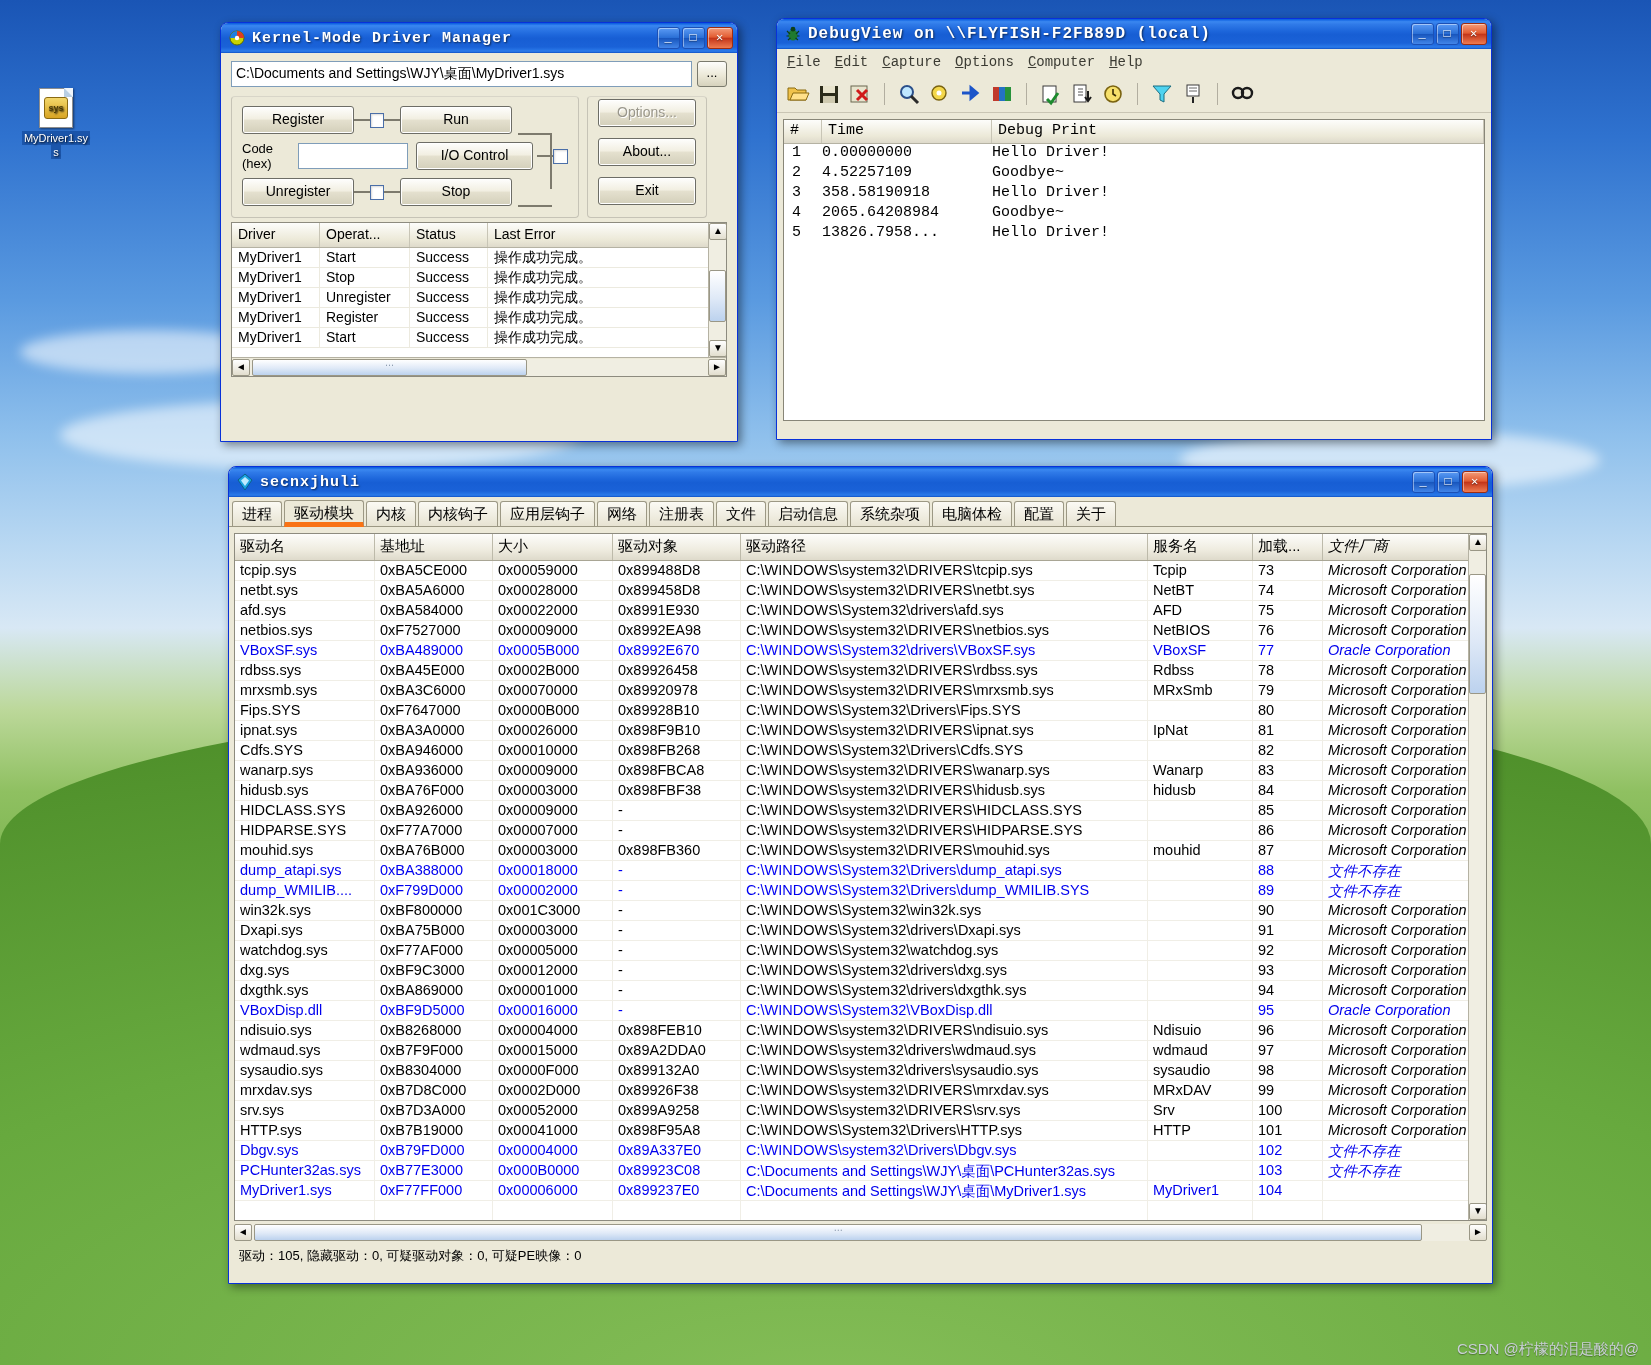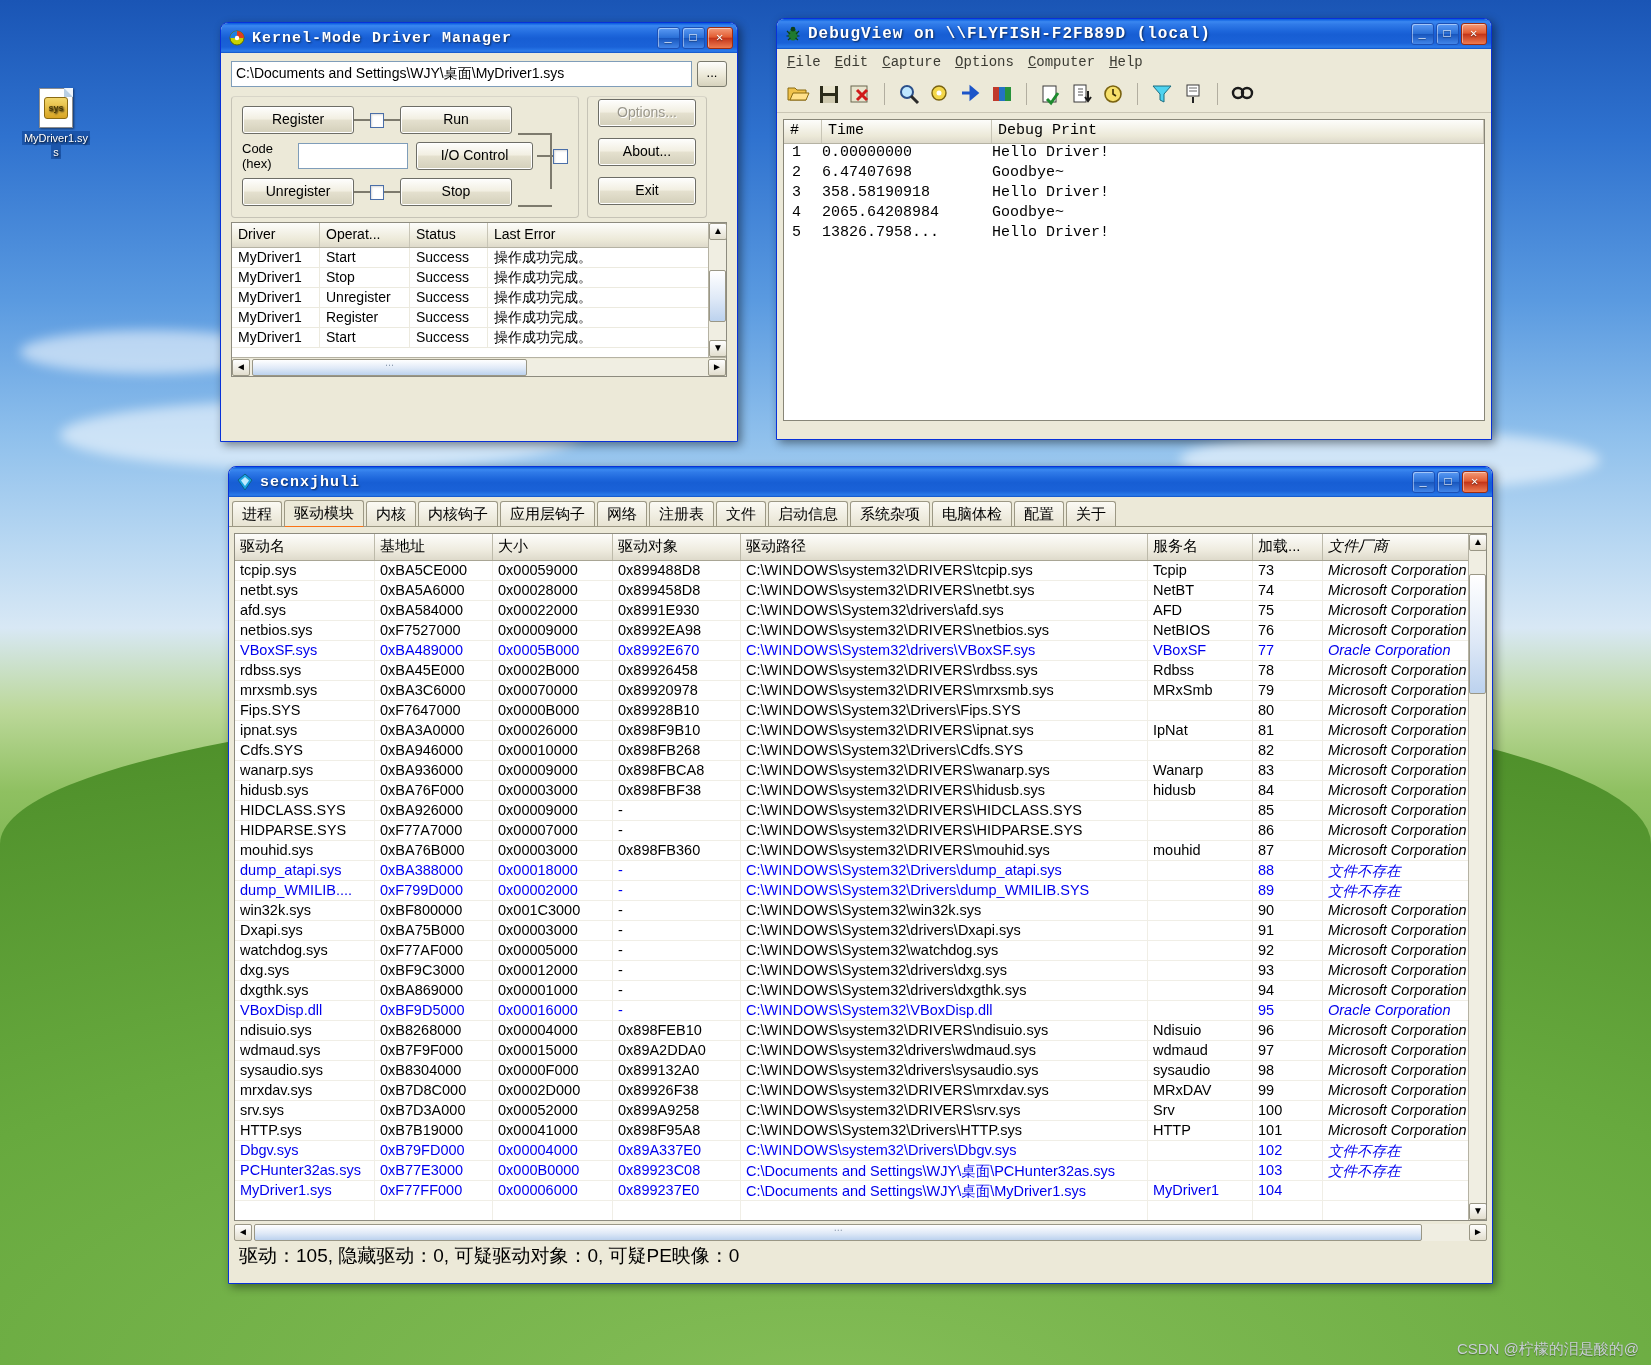--- a/index.html
+++ b/index.html
@@ -159,35 +159,35 @@
 
   
   #secnx { left:228px; top:466px; width:1265px; height:818px; }
   #secnx .xptitle { font-size:15px; }
   .tabbar { display:flex; align-items:flex-end; height:30px; padding:4px 4px 0 3px;
             background:#ece9d8; border-bottom:1px solid #9c9884; }
   .tab { border:1px solid #9c9884; border-bottom:none; border-radius:3px 3px 0 0;
          padding:3px 9px 3px 9px; font-size:15px; margin-right:2px; cursor:pointer;
          background:linear-gradient(to bottom,#fbfaf4,#e7e3d2); height:25px; line-height:18px; }
   .tab.active { background:#ece9d8; position:relative; top:1px; height:27px;
-                border-bottom:1px solid #f97316; font-weight:normal; }
+                border-bottom:5px solid #f97316; font-weight:normal; }
   .grid { margin:6px 5px 0 5px; background:#fff; border:1px solid #8d8b7f;
           height:688px; position:relative; overflow:hidden; }
   .grid-head { display:flex; height:27px; background:linear-gradient(to bottom,#fdfdfb,#efece0 60%,#dedacb);
                border-bottom:1px solid #a9a695; font-size:15px; }
   .grid-head div { border-right:1px solid #bdbaaa; padding:3px 5px; white-space:nowrap; }
   .grid-row { display:flex; height:20px; font-size:14.5px; border-bottom:1px solid #f0eee6; }
   .grid-row div { border-right:1px solid #f0eee6; padding:1px 5px; white-space:nowrap; overflow:hidden; }
   .g1{width:140px;} .g2{width:118px;} .g3{width:120px;} .g4{width:128px;}
   .g5{width:407px;} .g6{width:105px;} .g7{width:70px;} .g8{flex:1;font-style:italic;}
   .blue { color:#0000ee; }
   .grid-vscroll { position:absolute; right:0; top:0; width:18px; bottom:0; background:#f0eee2;
                   border-left:1px solid #b5b2a3; }
   .statusbar { height:28px; display:flex; align-items:center; padding:0 10px;
-               font-size:19px; color:#000; background:#ece9d8; }
+               font-size:13px; color:#000; background:#ece9d8; }
   .grid-hscroll { margin:2px 5px 0 5px; height:19px; background:#ece9d8; display:flex; align-items:center; }
 
   .watermark { position:absolute; right:12px; bottom:6px; color:#c9cfd6; font-size:15px;
                text-shadow:0 1px 1px rgba(0,0,0,.35); }
 </style>
 </head>
 <body>
 
 <div class="cloud" style="left:60px;top:400px;width:520px;height:70px;"></div>
 <div class="cloud" style="left:1180px;top:430px;width:420px;height:60px;"></div>
@@ -433,21 +433,21 @@
       <div class="dcol-m">Debug Print</div>
     </div>
     <div id="dbg-rows">
         <div class="dbg-row">
           <div class="dcol-n">1</div>
           <div class="dcol-t">0.00000000</div>
           <div class="dcol-m">Hello Driver!</div>
         </div>
         <div class="dbg-row">
           <div class="dcol-n">2</div>
-          <div class="dcol-t">6.47407698</div>
+          <div class="dcol-t">4.52257109</div>
           <div class="dcol-m">Goodbye~</div>
         </div>
         <div class="dbg-row">
           <div class="dcol-n">3</div>
           <div class="dcol-t">358.58190918</div>
           <div class="dcol-m">Hello Driver!</div>
         </div>
         <div class="dbg-row">
           <div class="dcol-n">4</div>
           <div class="dcol-t">2065.64208984</div>

